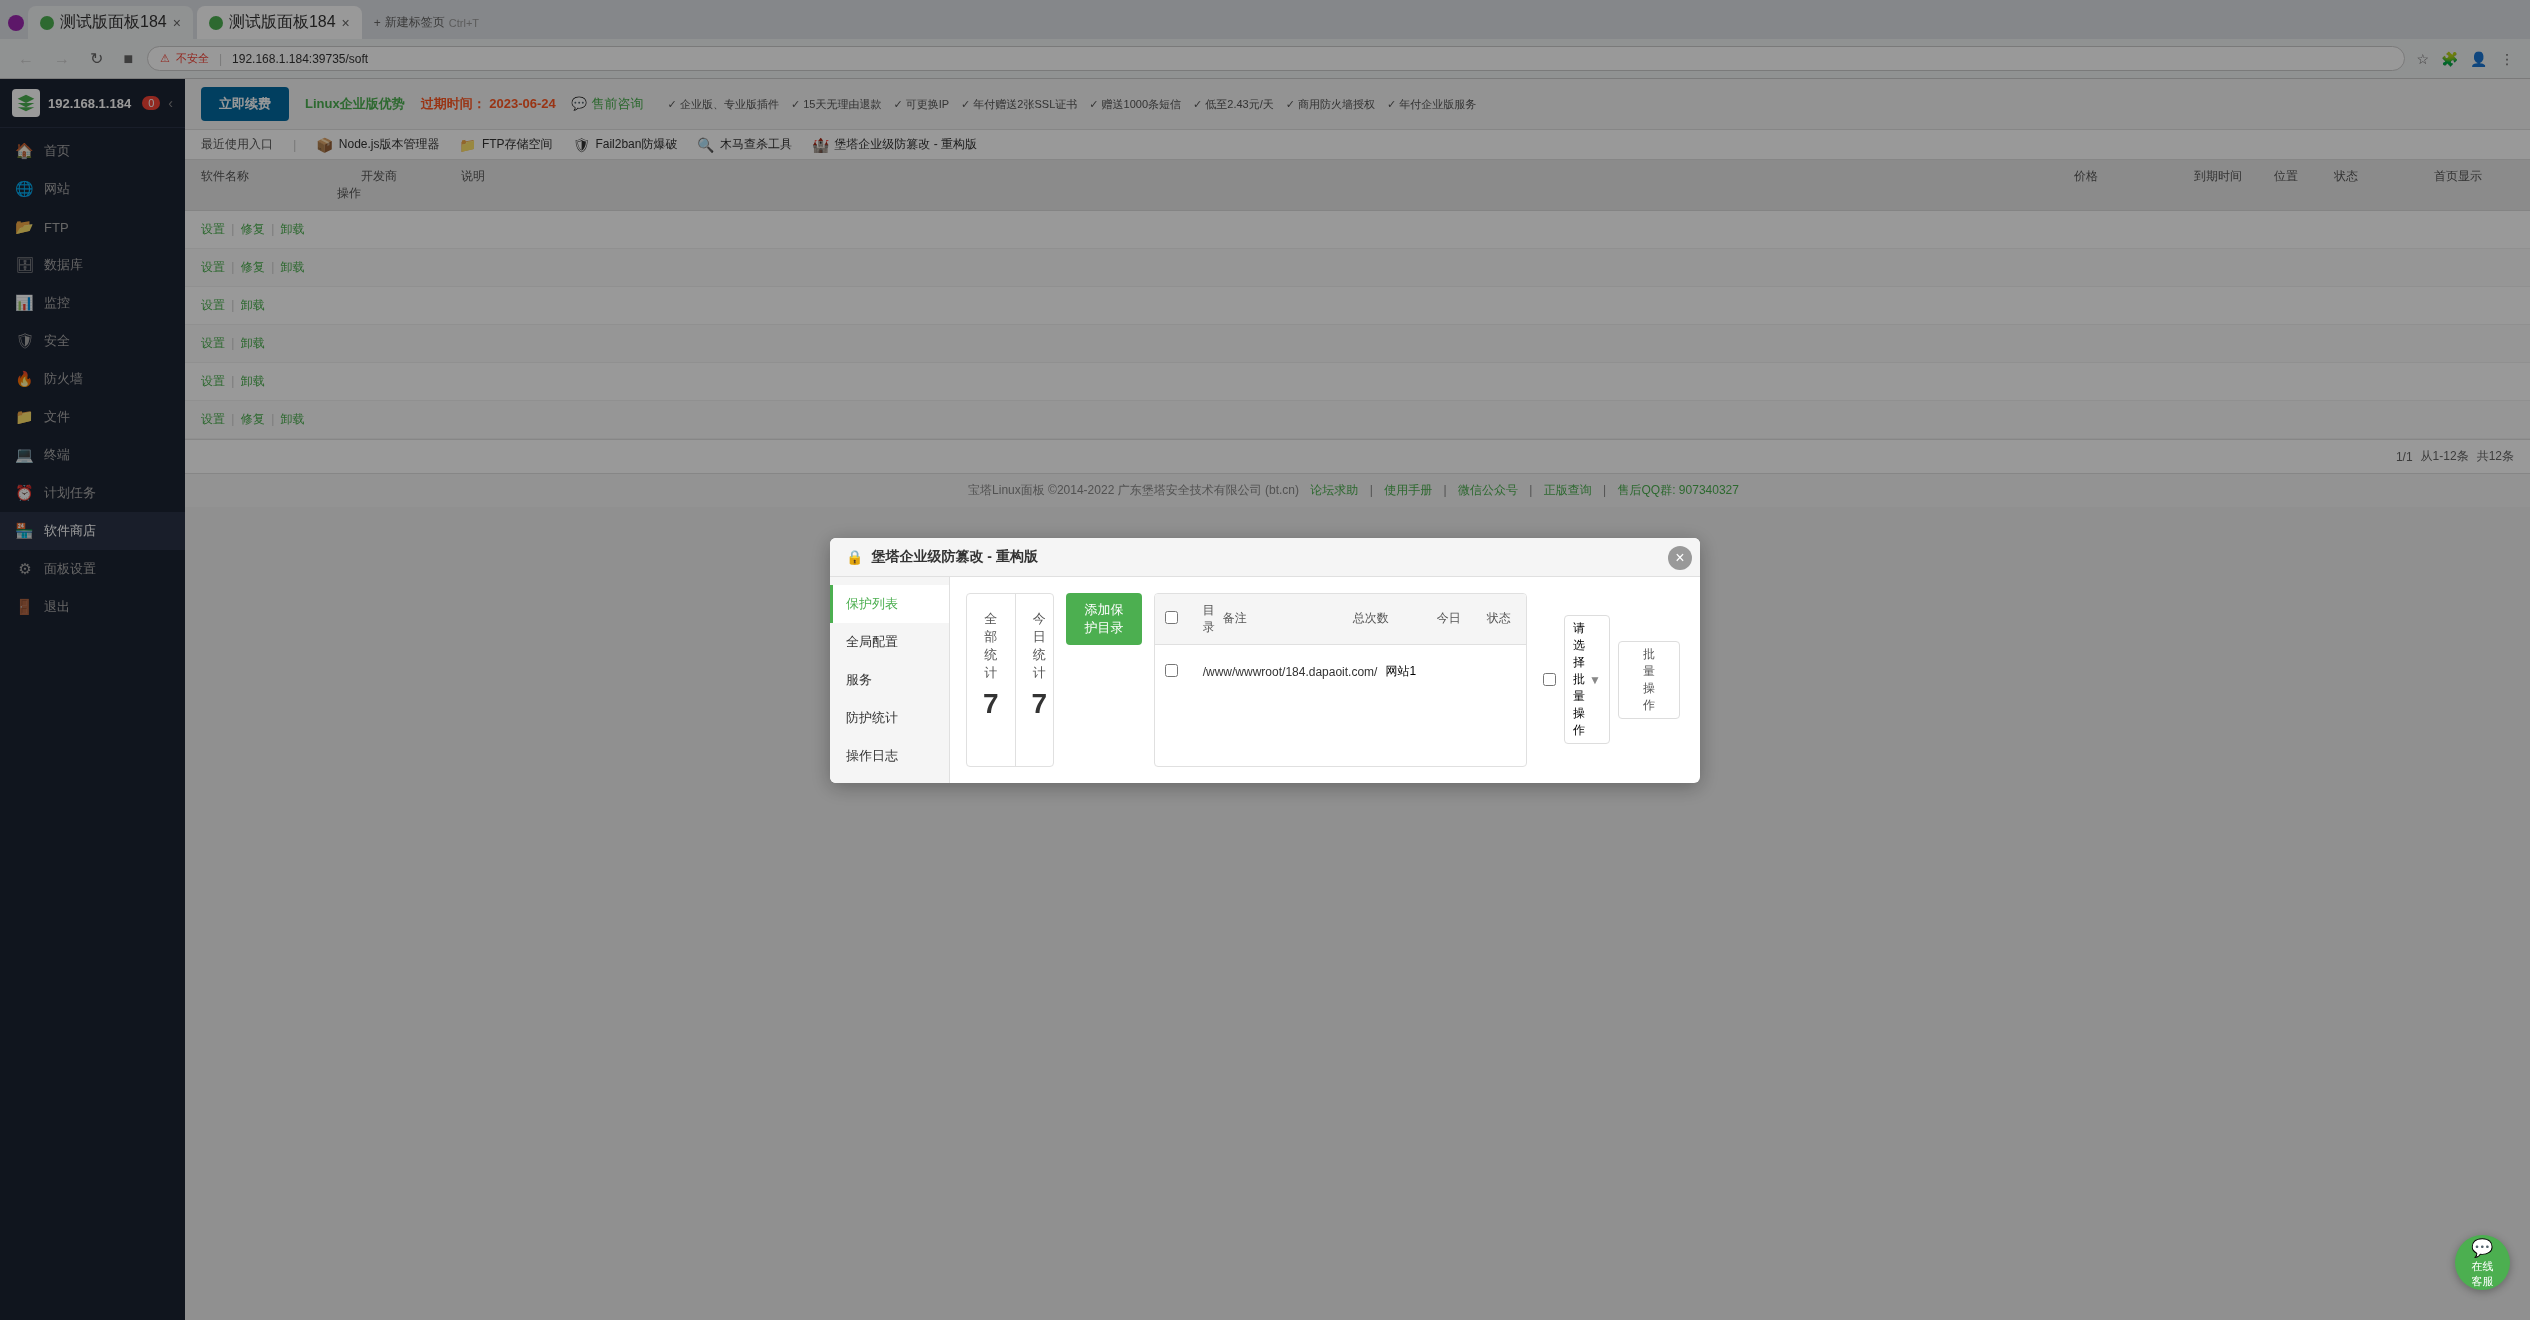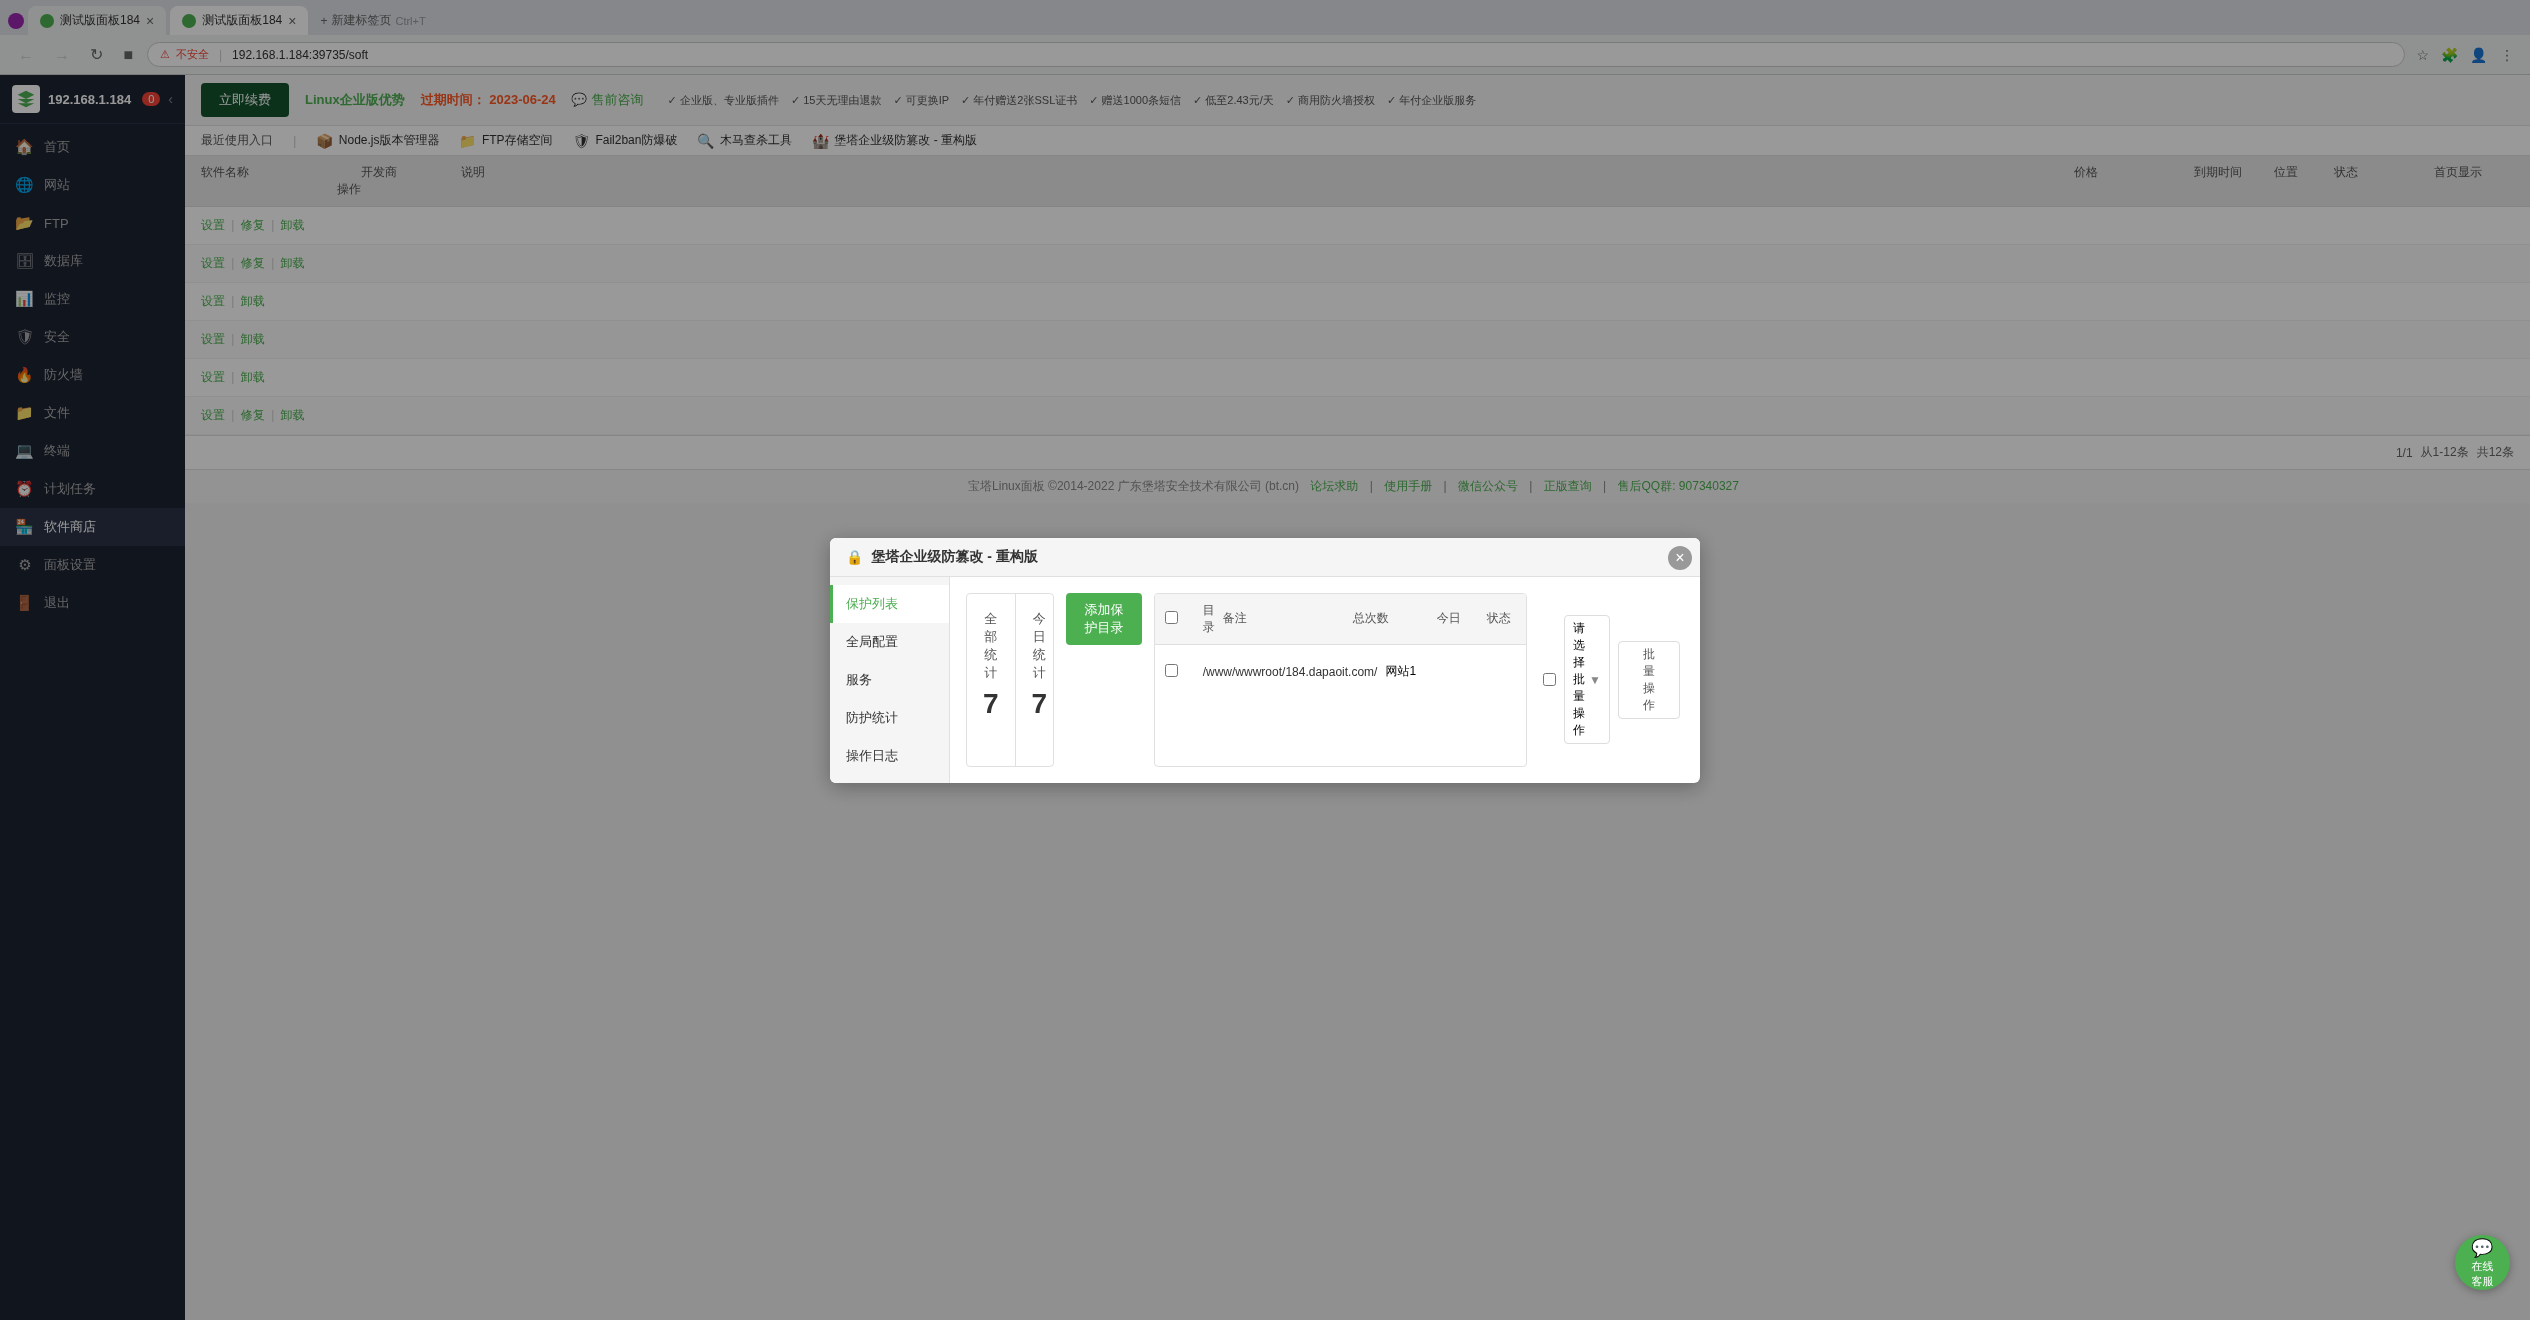--- a/index.html
+++ b/index.html
@@ -4,21 +4,21 @@
   <style>
     * { box-sizing: border-box; margin: 0; padding: 0; }
     body { font-family: 'Microsoft YaHei', Arial, sans-serif; font-size: 13px; background: #f0f0f0; overflow: hidden; }
 
     
     .browser-chrome { background: #dee1e6; width: 100%; }
     .browser-tab-bar { display: flex; align-items: center; padding: 6px 8px 0; gap: 4px; background: #dee1e6; }
     .browser-tab { display: flex; align-items: center; background: #f1f3f4; border-radius: 8px 8px 0 0; padding: 6px 12px; font-size: 12px; color: #333; max-width: 200px; gap: 6px; position: relative; }
     .browser-tab.active { background: #fff; }
     .browser-tab .tab-favicon { width: 14px; height: 14px; border-radius: 50%; background: #4caf50; flex-shrink: 0; }
-    .browser-tab .tab-title { flex: 1; overflow: hidden; text-overflow: ellipsis; white-space: nowrap; font-size: 12px; }
+    .browser-tab .tab-title { flex: 1; overflow: hidden; text-overflow: ellipsis; white-space: nowrap; font-size: 16px; }
     .browser-tab .tab-close { cursor: pointer; color: #666; font-size: 14px; line-height: 1; }
     .browser-tab-new { background: none; border: none; cursor: pointer; padding: 4px 8px; color: #666; font-size: 18px; display: flex; align-items: center; gap: 4px; }
     .browser-tab-new span { font-size: 12px; color: #666; }
     .browser-nav { display: flex; align-items: center; background: #f1f3f4; padding: 6px 12px; gap: 8px; border-bottom: 1px solid #ccc; }
     .nav-btn { background: none; border: none; cursor: pointer; padding: 4px 6px; color: #666; font-size: 16px; border-radius: 4px; }
     .nav-btn.disabled { color: #ccc; cursor: default; }
     .address-bar { flex: 1; display: flex; align-items: center; background: #fff; border: 1px solid #ccc; border-radius: 20px; padding: 4px 12px; font-size: 12px; color: #333; gap: 6px; }
     .address-bar .security-icon { color: #f44336; font-size: 11px; }
     .address-bar .url-text { flex: 1; }
     .nav-icons { display: flex; gap: 4px; }
@@ -36,21 +36,21 @@
     .sidebar-badge { background: #f44336; color: #fff; border-radius: 10px; padding: 1px 6px; font-size: 11px; }
     .sidebar-collapse-btn { background: none; border: none; cursor: pointer; color: #888; font-size: 14px; }
     .sidebar-nav { flex: 1; overflow-y: auto; padding: 4px 0; }
     .sidebar-item { display: flex; align-items: center; padding: 10px 16px; cursor: pointer; gap: 10px; color: #aaa; font-size: 13px; }
     .sidebar-item.active { background: #2a3347; color: #fff; }
     .sidebar-item .si-icon { width: 18px; height: 18px; display: flex; align-items: center; justify-content: center; flex-shrink: 0; font-size: 15px; }
 
     
     .top-section { flex: 1; display: flex; flex-direction: column; overflow: hidden; }
     .promo-banner { background: #f5f5f5; border-bottom: 1px solid #e0e0e0; display: flex; align-items: center; padding: 8px 16px; gap: 16px; }
-    .promo-btn { background: #14532d; color: #fff; border: none; border-radius: 4px; padding: 8px 18px; font-size: 13px; cursor: pointer; font-weight: normal; white-space: nowrap; }
+    .promo-btn { background: #0369a1; color: #fff; border: none; border-radius: 4px; padding: 8px 18px; font-size: 13px; cursor: pointer; font-weight: bold; white-space: nowrap; }
     .promo-title { color: #4caf50; font-weight: bold; font-size: 13px; }
     .promo-expiry { color: #ff5722; font-size: 13px; font-weight: bold; }
     .promo-consult { color: #4caf50; font-size: 13px; cursor: pointer; }
     .promo-features { display: flex; flex-wrap: wrap; gap: 12px; margin-left: 8px; }
     .promo-feature { color: #555; font-size: 11px; display: flex; align-items: center; gap: 3px; text-align: right; }
 
     
     .quick-bar { background: #fff; border-bottom: 1px solid #e0e0e0; display: flex; align-items: center; padding: 6px 16px; gap: 20px; flex-wrap: wrap; }
     .quick-item { display: flex; align-items: center; gap: 5px; color: #333; font-size: 12px; cursor: pointer; white-space: nowrap; }
     .quick-item .qi-icon { font-size: 14px; }

